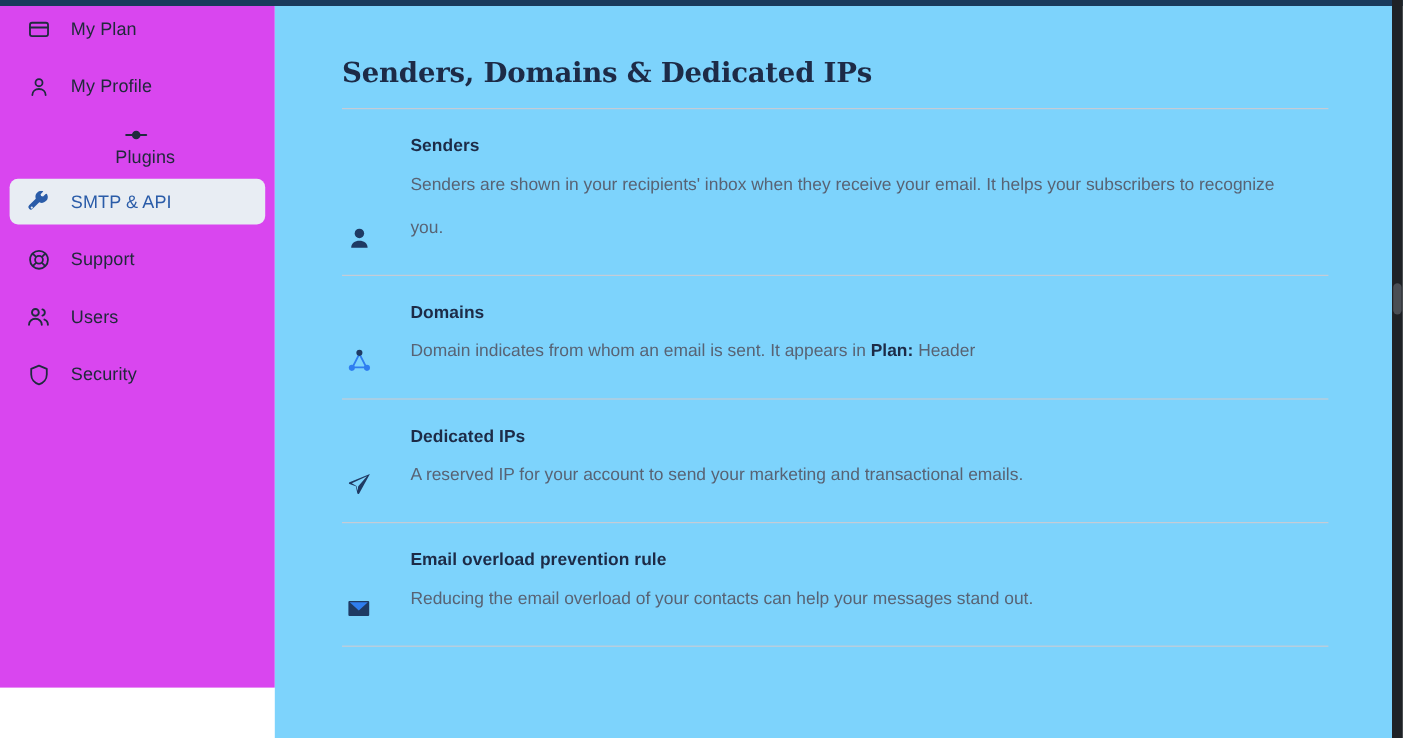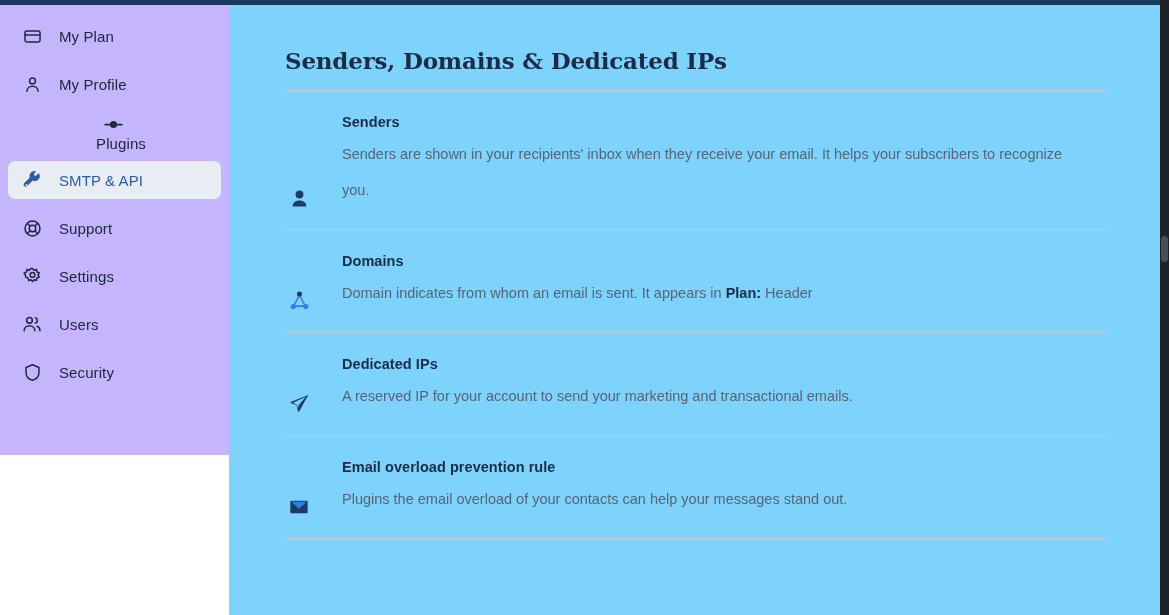--- a/index.html
+++ b/index.html
@@ -46,23 +46,22 @@
     height: 26px;
     background: #4a4e54;
     border-radius: 4px;
   }
 
   
   #sidebar {
     position: absolute;
     top: 5px; left: 0;
     width: 229px;
-    height: 450px;
-    background: #c4b5fd;
-    padding-top: 12px;
+    height: 568px;
+    background: #d946ef;
   }
   .nav-item {
     display: flex;
     align-items: center;
     height: 38px;
     margin: 0 8px 10px 8px;
     padding-left: 13px;
     border-radius: 7px;
     cursor: pointer;
     color: #20293a;
@@ -209,29 +208,20 @@
             <circle cx="12" cy="12" r="4.1"></circle>
           <line x1="5.4" y1="5.4" x2="9.1" y2="9.1"></line>
             <line x1="14.9" y1="14.9" x2="18.6" y2="18.6"></line>
           <line x1="18.6" y1="5.4" x2="14.9" y2="9.1"></line>
             <line x1="9.1" y1="14.9" x2="5.4" y2="18.6"></line>
         </svg>
       </span>
       <span class="nav-label">Support</span>
     </div>
 
-    <div class="nav-item">
-      <span class="nav-icon">
-        <svg width="19" height="19" viewBox="0 0 24 24" fill="none" stroke="currentColor" stroke-width="1.9" stroke-linejoin="round">
-          <path d="M12 1.8l2 2.4 3-1 .6 3.1 3 1.1-1.6 2.7 1.6 2.7-3 1.1-.6 3.1-3-1-2 2.4-2-2.4-3 1-.6-3.1-3-1.1L3 10.1 1.4 7.4l3-1.1.6-3.1 3 1 2-2.4z"></path>
-          <circle cx="12" cy="10.1" r="3"></circle>
-        </svg>
-      </span>
-      <span class="nav-label">Settings</span>
-    </div>
 
     <div class="nav-item">
       <span class="nav-icon">
         <svg width="20" height="20" viewBox="0 0 24 24" fill="none" stroke="currentColor" stroke-width="1.9" stroke-linecap="round" stroke-linejoin="round">
           <circle cx="9" cy="7.6" r="3.4"></circle>
             <path d="M2.6 20c0-3.6 2.9-6 6.4-6s6.4 2.4 6.4 6"></path>
           <path d="M16 4.6a3.2 3.2 0 0 1 0 6.2"></path>
             <path d="M18 14.8c2.1.7 3.5 2.6 3.5 5.2"></path>
         </svg>
       </span>
@@ -305,21 +295,21 @@
 
       <div class="row">
         <div class="row-icon">
           <svg width="20" height="20" viewBox="0 0 24 24">
             <rect x="1.6" y="4.6" width="20.8" height="15" rx="1.1" fill="#1f3a63"></rect>
             <path d="M2.9 5.8h18.2L12 14.2 2.9 5.8z" fill="#2f7ef0"></path>
           </svg>
         </div>
         <div class="row-text">
           <div class="row-title">Email overload prevention rule</div>
-          <div class="row-desc">Plugins the email overload of your contacts can help your messages stand out.</div>
+          <div class="row-desc">Reducing the email overload of your contacts can help your messages stand out.</div>
         </div>
       </div>
 
       <div class="hr"></div>
       <div id="list-bottom-pad"></div>
 
     </section>
   </main>
 
   <div id="right-chrome-edge"></div>

